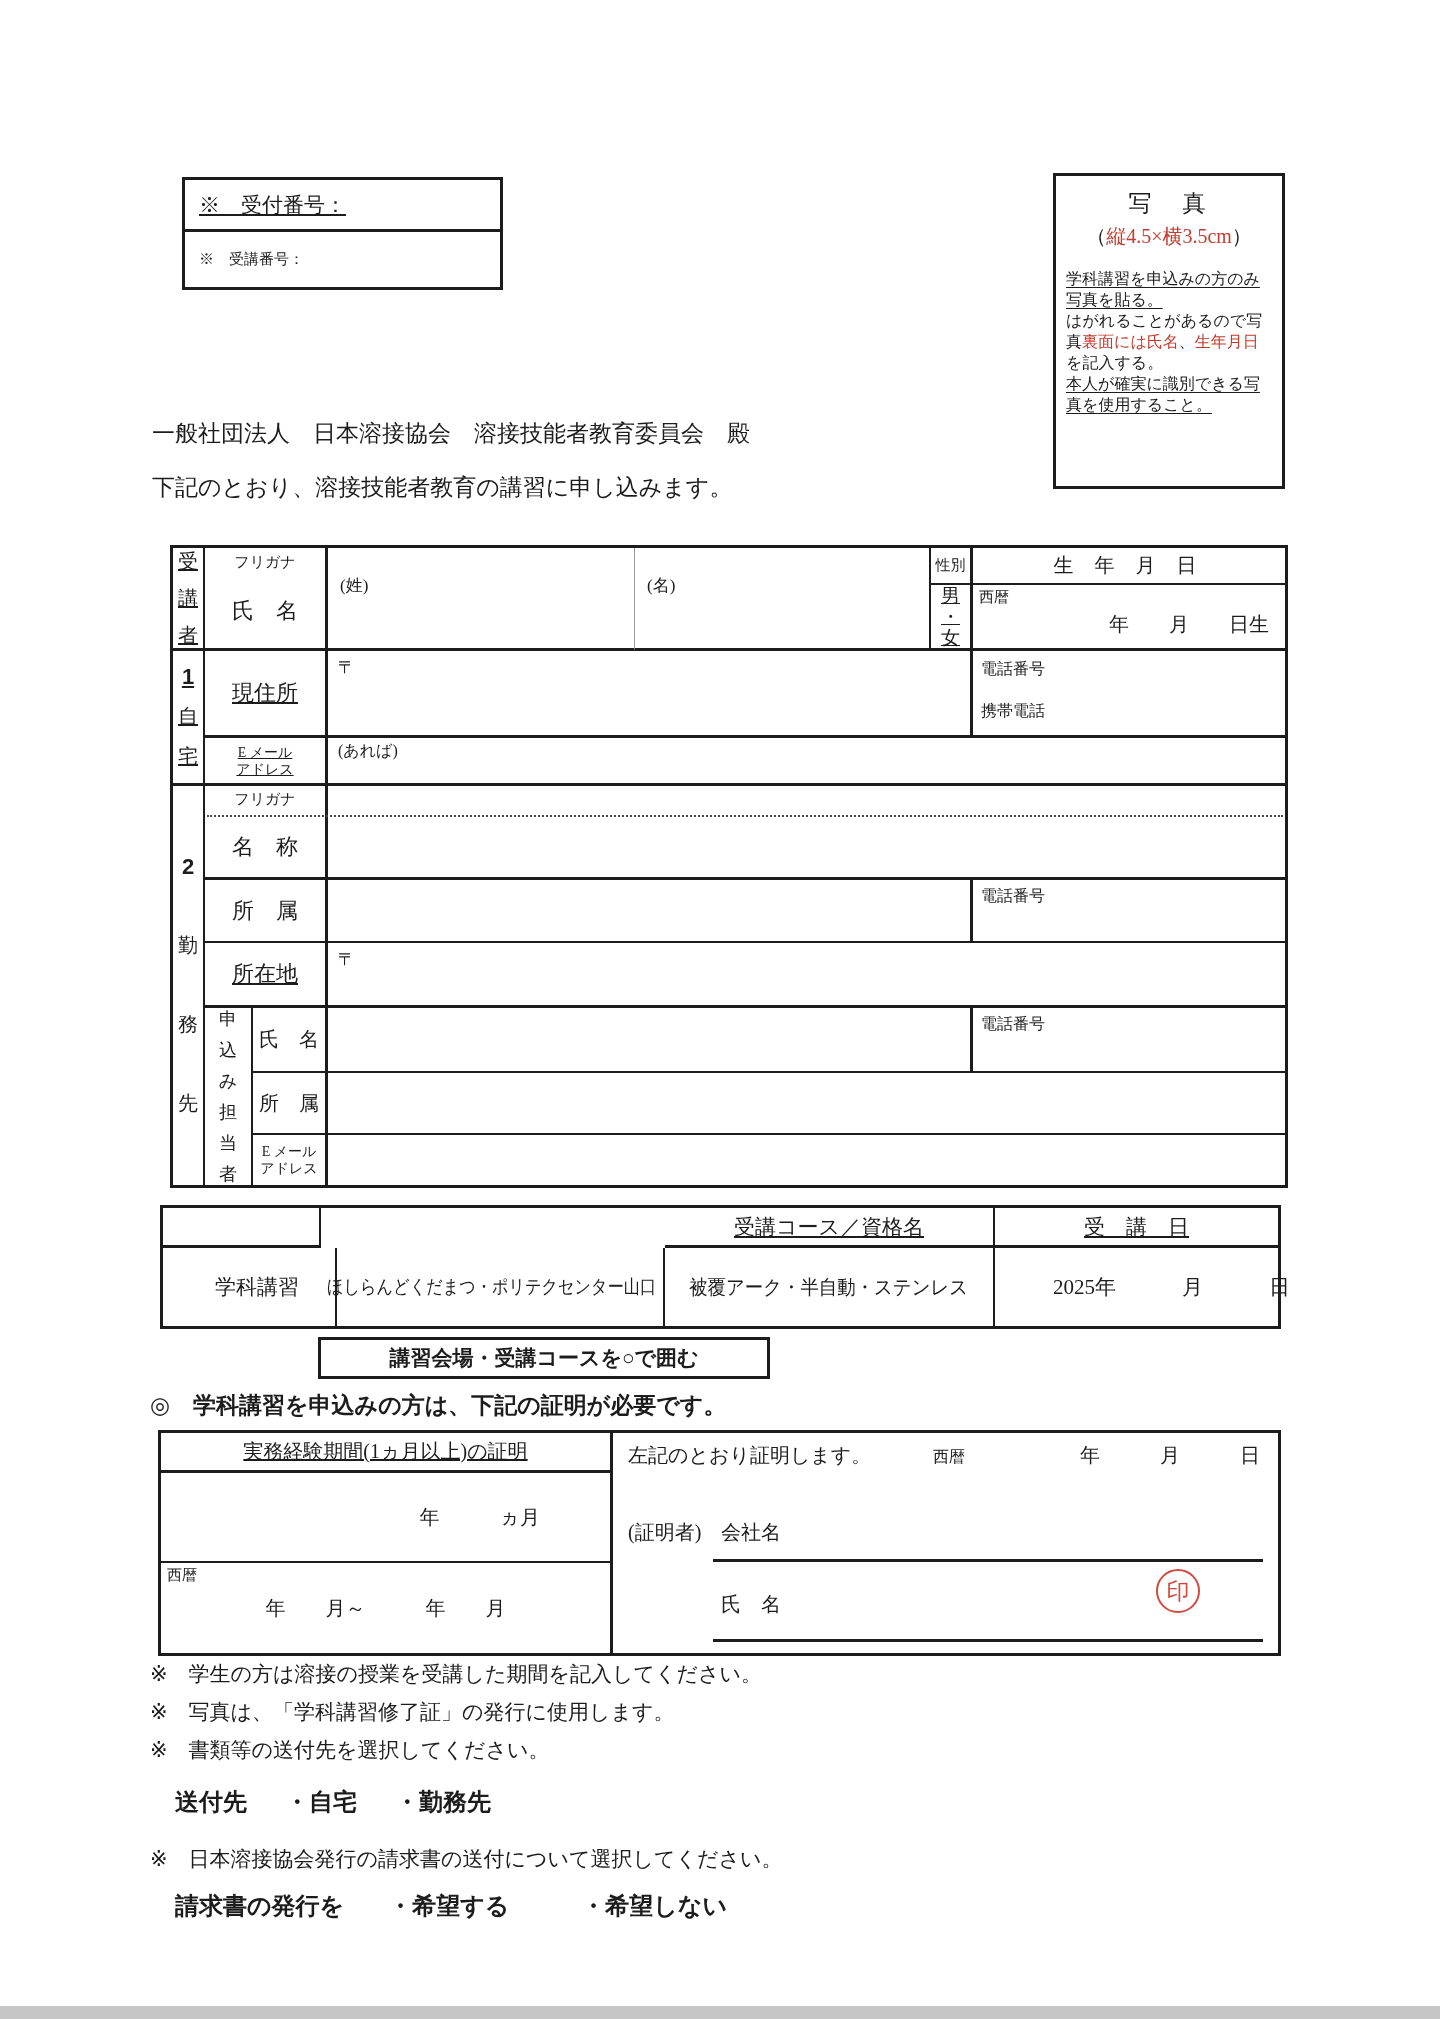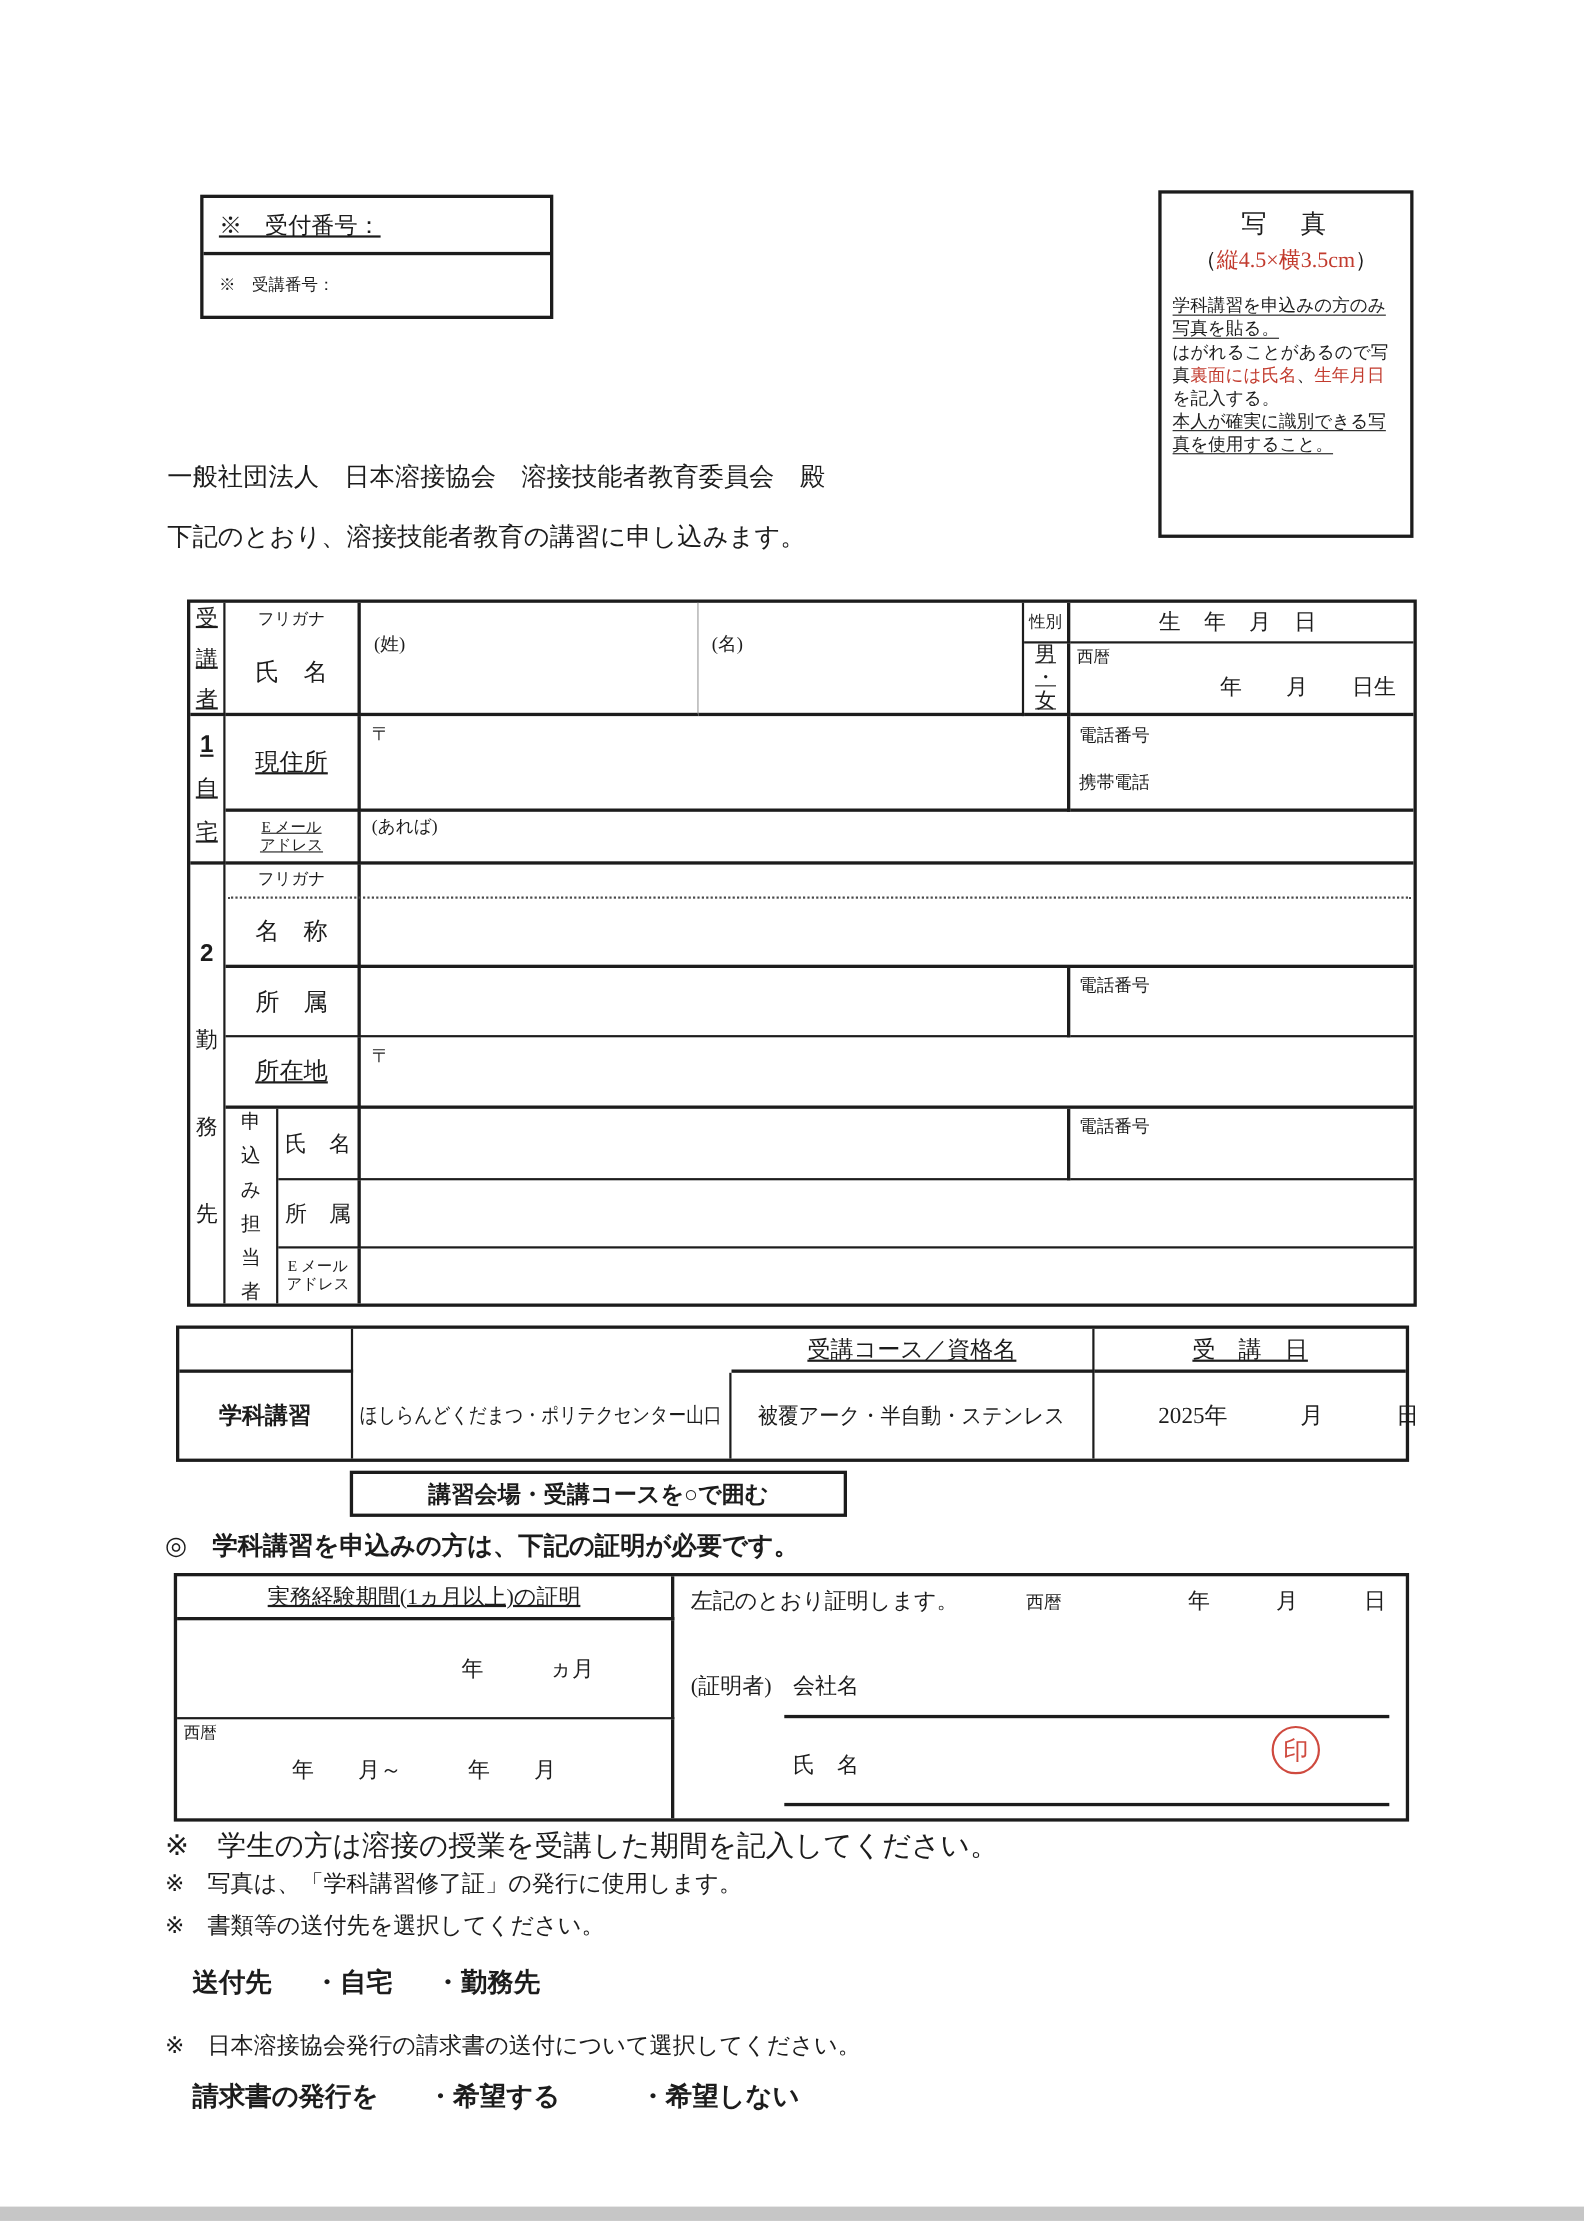--- a/index.html
+++ b/index.html
@@ -153,21 +153,21 @@
       <span>アドレス</span>
     </div>
     <div class="cell" style="left:155px;top:587px;width:957px;height:50px;"></div>
   </div>
 
   <div class="abs box3" style="left:160px;top:1205px;width:1121px;height:124px;">
     <div class="cell bR bB3" style="left:0;top:0;width:158px;height:40px;"></div>
     <div class="cell bR bB3 center" style="left:502px;top:0;width:330px;height:40px;font-size:21px;">受講コース／資格名</div>
     <div class="cell bB3 center" style="left:832px;top:0;width:283px;height:40px;font-size:21px;">受　講　日</div>
 
-    <div class="cell bR center" style="left:0;top:40px;width:158px;height:78px;font-size:21px;font-weight:bold;">学科講習</div>
+    <div class="cell bR center" style="left:16px;top:40px;width:158px;height:78px;font-size:21px;">学科講習</div>
     <div class="cell bR center" style="left:158px;top:40px;width:344px;height:78px;">
       <span style="font-size:19px;transform:scaleX(.85);white-space:nowrap;">ほしらんどくだまつ・ポリテクセンター山口</span>
     </div>
     <div class="cell bR center" style="left:502px;top:40px;width:330px;height:78px;">
       <span style="font-size:20px;transform:scaleX(.92);white-space:nowrap;">被覆アーク・半自動・ステンレス</span>
     </div>
     <div class="cell" style="left:870px;top:40px;width:283px;height:78px;display:flex;align-items:center;justify-content:space-between;padding:0 26px 0 20px;font-size:21px;">
       <span>2025年</span>
       <span>月</span>
       <span>日</span>
@@ -192,21 +192,21 @@
       <span class="abs" style="right:18px;top:9px;font-size:20px;">年　　　月　　　日</span>
       <span class="abs" style="left:15px;top:86px;font-size:20px;">(証明者)</span>
       <span class="abs" style="left:108px;top:86px;font-size:20px;">会社名</span>
       <div class="rule" style="left:100px;right:15px;top:126px;"></div>
       <span class="abs" style="left:108px;top:158px;font-size:20px;">氏　名</span>
       <div class="rule" style="left:100px;right:15px;top:206px;"></div>
       <div class="abs center" style="left:543px;top:136px;width:44px;height:44px;border:2px solid var(--seal);border-radius:50%;color:var(--seal);font-size:23px;">印</div>
     </div>
   </div>
 
-  <div class="abs sans" style="left:150px;top:1660px;font-size:26px;">※　学生の方は溶接の授業を受講した期間を記入してください。</div>
+  <div class="abs sans" style="left:150px;top:1660px;font-size:21px;">※　学生の方は溶接の授業を受講した期間を記入してください。</div>
   <div class="abs sans" style="left:150px;top:1698px;font-size:21px;">※　写真は、「学科講習修了証」の発行に使用します。</div>
   <div class="abs sans" style="left:150px;top:1736px;font-size:21px;">※　書類等の送付先を選択してください。</div>
 
   <div class="abs sans opts" style="left:175px;top:1786px;font-size:24px;font-weight:bold;gap:38px;">
     <span>送付先</span>
     <span>・自宅</span>
     <span>・勤務先</span>
   </div>
 
   <div class="abs sans" style="left:150px;top:1845px;font-size:21px;">※　日本溶接協会発行の請求書の送付について選択してください。</div>

